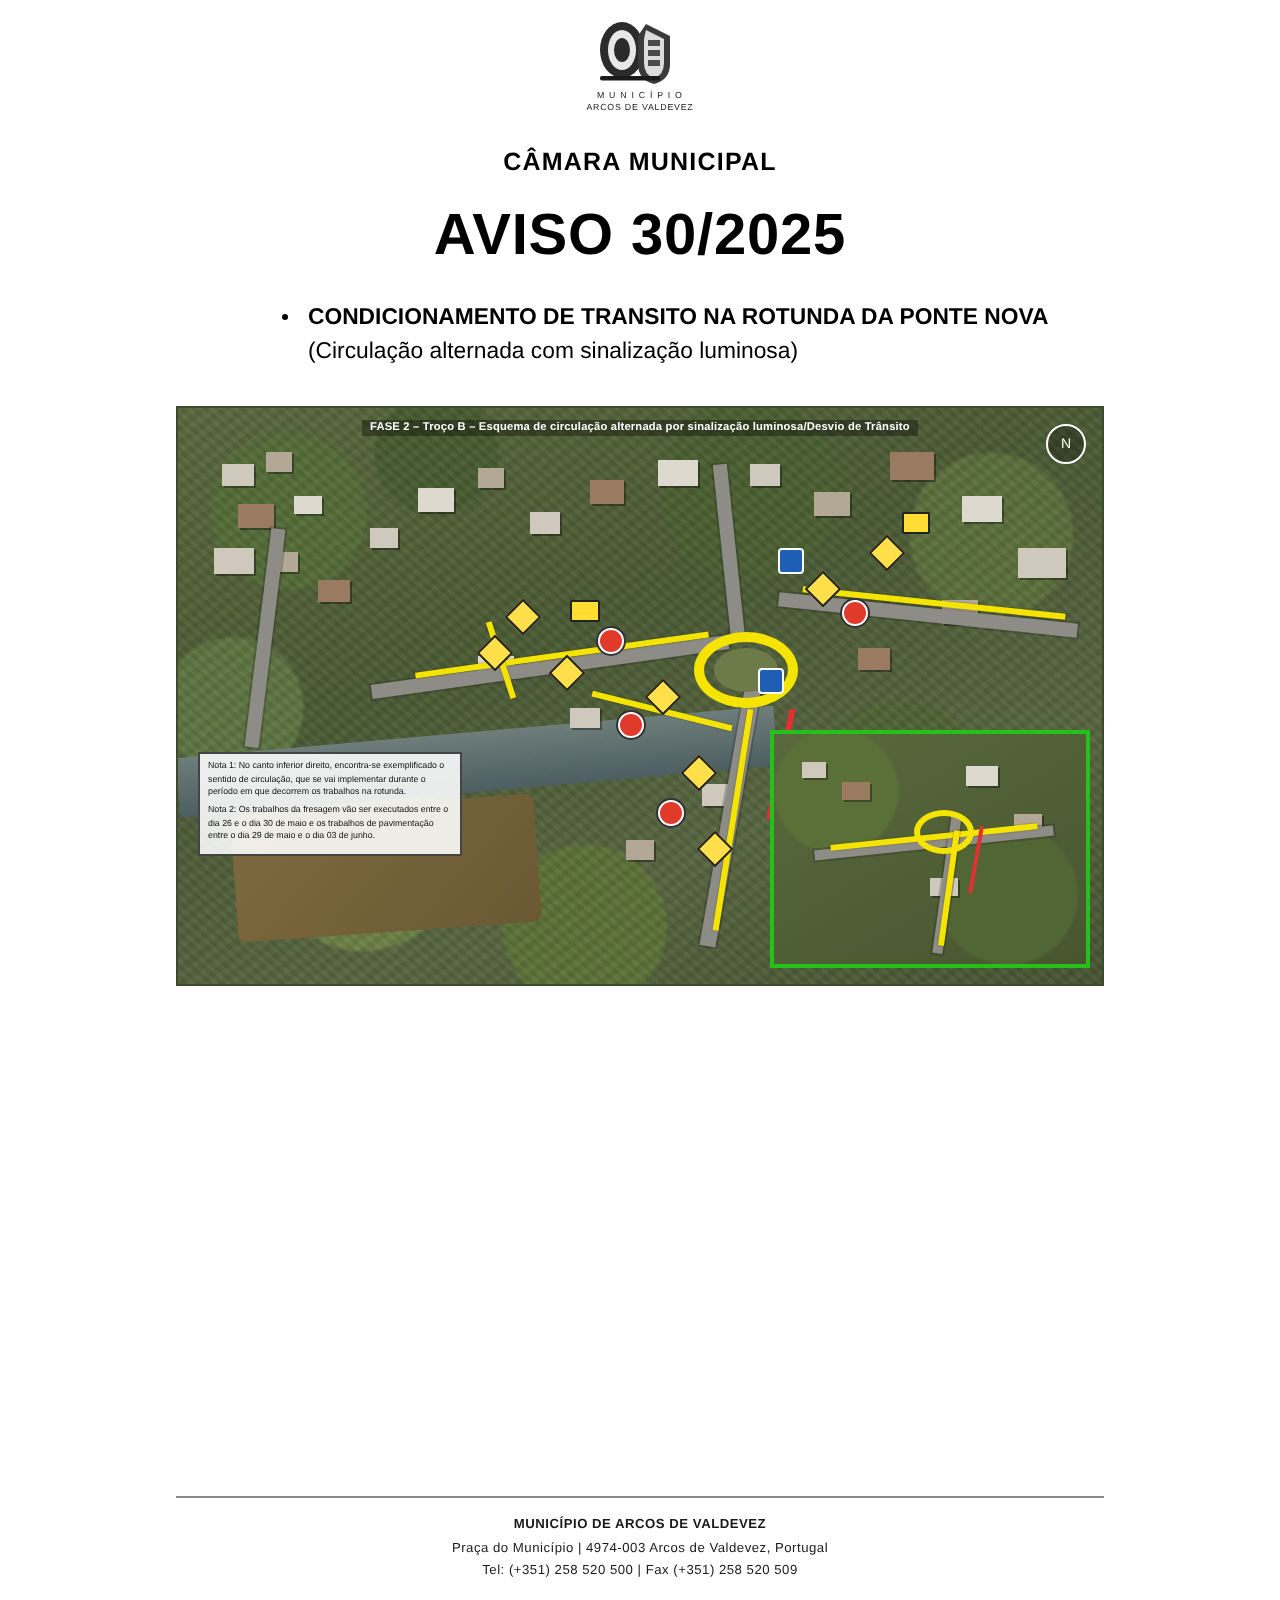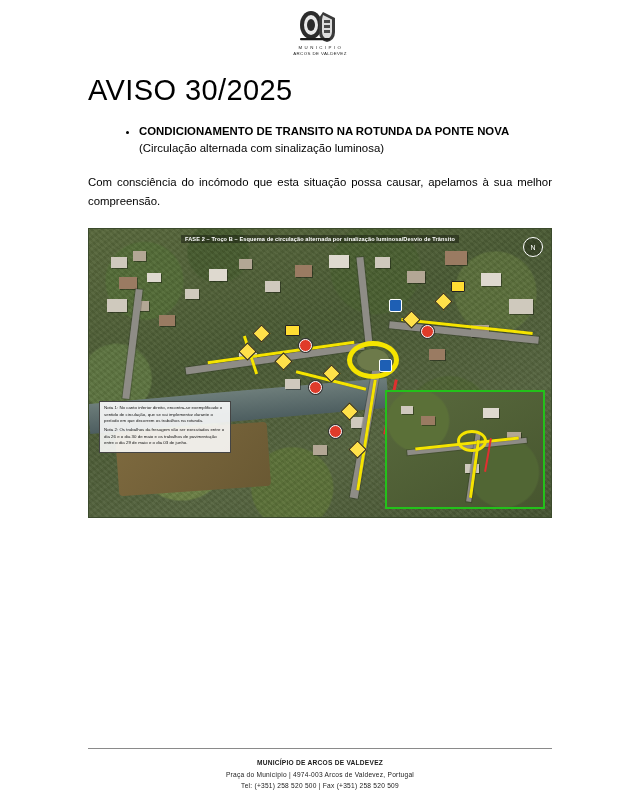--- a/index.html
+++ b/index.html
@@ -39,23 +39,23 @@
   
   .camara {
     text-align: center;
     font-size: 12.5px;
     font-weight: bold;
     letter-spacing: 0.6px;
     margin-top: 14px;
     color: #000;
   }
   .aviso {
-    text-align: left;
+    text-align: center;
     font-size: 29px;
-    font-weight: normal;
+    font-weight: bold;
     margin-top: 14px;
     letter-spacing: 0.4px;
   }
   .subtitle {
     text-align: center;
     font-size: 14.6px;
     font-weight: bold;
     margin-top: 18px;
     letter-spacing: 0.1px;
   }
@@ -69,21 +69,21 @@
     color: #111;
   }
   .bullet-block {
     margin-top: 16px;
     padding-left: 34px;
     font-size: 11.4px;
     line-height: 1.5;
   }
   .bullet-block li {
     list-style: disc;
-    margin: 1px;
+    margin: 16px;
   }
   .bullet-block ul {
     margin: 0;
     padding-left: 16px;
   }
   .bullet-strong { font-weight: bold; }
   .closing {
     margin-top: 16px;
     font-size: 11.4px;
     line-height: 1.62;
@@ -300,30 +300,30 @@
           <path d="M40 7 L49 11.5 L49 23.5 Q49 29.5 44 31 Q39 29.5 39 23.5 L39 11.5 Z" fill="#dcdcdc"></path>
           <path d="M41 12 h6 v3 h-6 z M41 17 h6 v3 h-6 z M41 22 h6 v3 h-6 z" fill="#4a4a4a"></path>
           <rect x="17" y="30" width="30" height="2.2" rx="1"></rect>
         </g>
         <text x="37" y="41" font-size="4.4" text-anchor="middle" fill="#222" font-family="Liberation Sans, sans-serif" letter-spacing="0.6">M U N I C Í P I O</text>
         <text x="37" y="47" font-size="4.4" text-anchor="middle" fill="#222" font-family="Liberation Sans, sans-serif" letter-spacing="0.4">ARCOS DE VALDEVEZ</text>
       </svg>
     </div>
   </div>
 
+  <div class="camara">CÂMARA MUNICIPAL</div>
   <div class="aviso">AVISO 30/2025</div>
 
 
   <div class="bullet-block">
     <ul>
       <li><span class="bullet-strong">CONDICIONAMENTO DE TRANSITO NA ROTUNDA DA PONTE NOVA</span><span> (Circulação alternada com sinalização luminosa)</span></li>
     </ul>
   </div>
 
-  <div class="closing">Com consciência do incómodo que esta situação possa causar, apelamos à sua melhor compreensão.</div>
 
   <div class="map-figure">
     <div class="map-bg"></div>
     <div class="map-noise"></div>
 
     <div class="river"></div>
     <div class="field"></div>
 
     <div class="bld" style="left:22px;top:28px;width:16px;height:11px;"></div>
     <div class="bld d" style="left:44px;top:22px;width:13px;height:10px;"></div>

